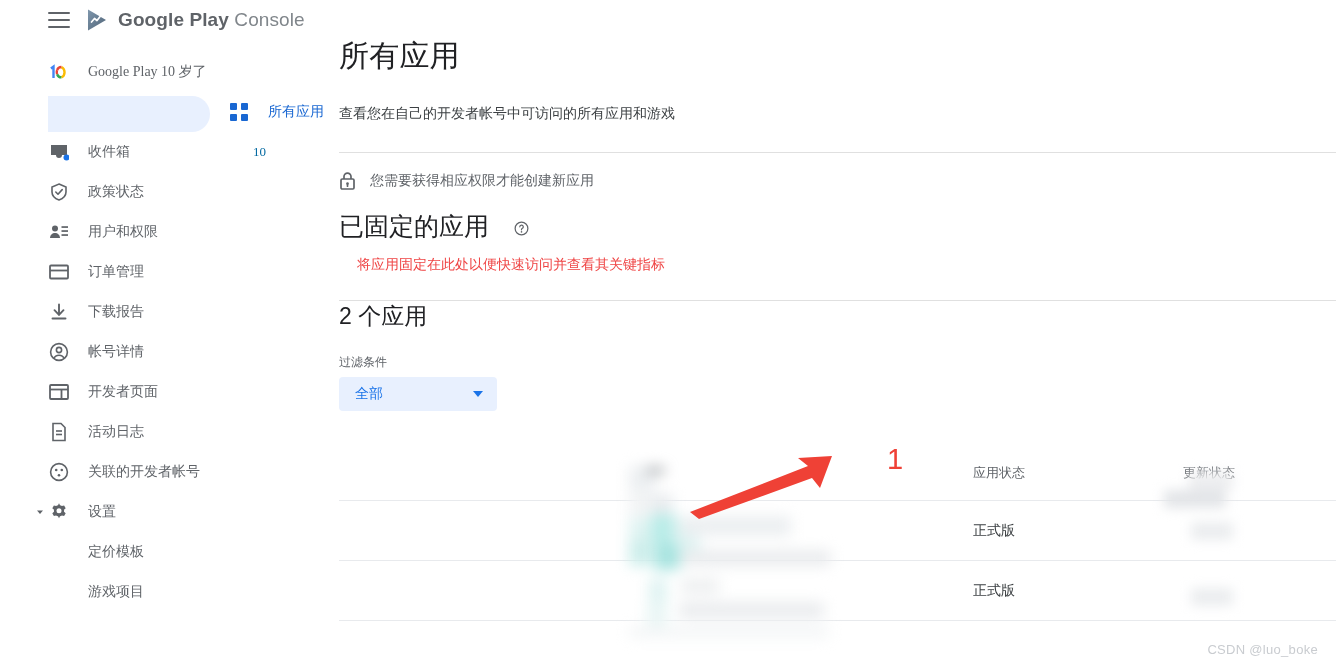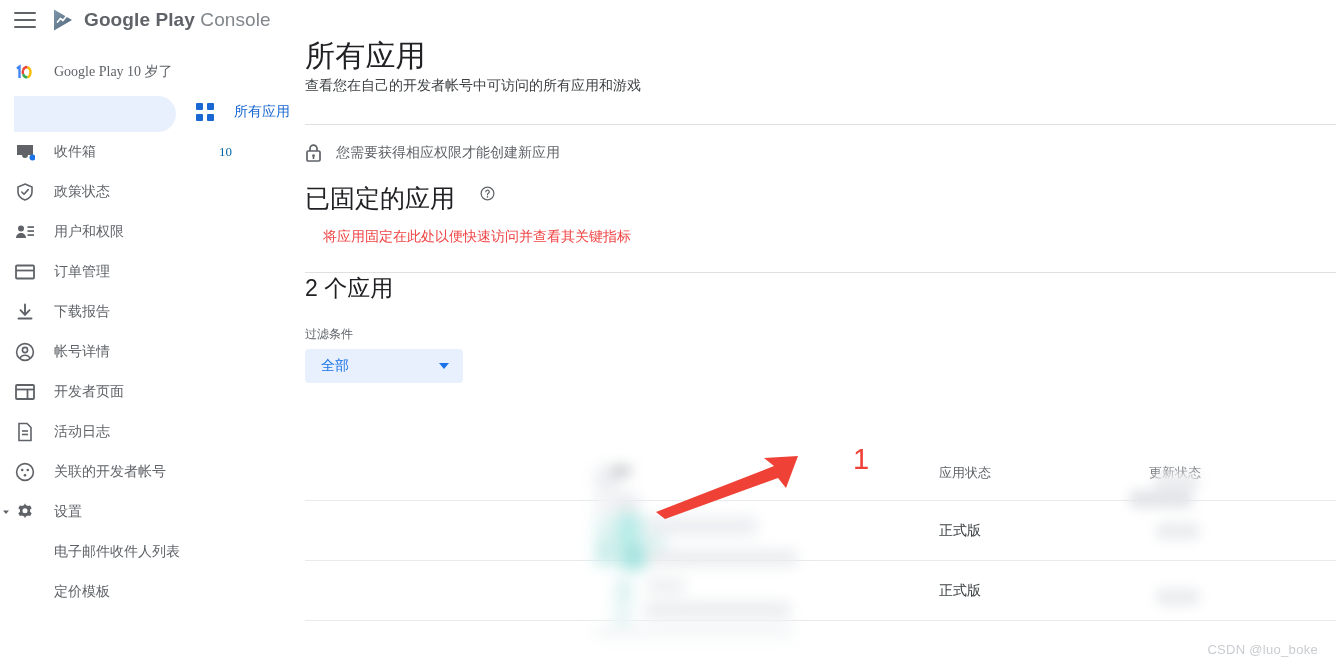--- a/index.html
+++ b/index.html
@@ -19,20 +19,21 @@
   }
 
   
   .sidebar {
     width: 290px;
     flex: 0 0 290px;
     height: 605px;
     background: #fff;
     position: relative;
     overflow: hidden;
+    margin-left: 34px;
   }
   .brandbar {
     height: 40px;
     display: flex;
     align-items: center;
     padding-left: 14px;
     gap: 14px;
   }
   .hamburger {
     width: 22px; height: 16px;
@@ -134,21 +135,21 @@
   .page-title {
     font-size: 30px;
     color: #202124;
     font-weight: 400;
     margin: 36px 0 0 0;
     letter-spacing: .2px;
   }
   .page-sub {
     font-size: 14px;
     color: #3c4043;
-    margin-top: 0;
+    margin-top: 28px;
   }
   .hr {
     height: 1px;
     background: #e0e0e0;
     margin-top: 29px;
     width: 1031px;
   }
   .perm-row {
     display: flex;
     align-items: center;
@@ -158,20 +159,21 @@
     color: #5f6368;
   }
   .perm-row .lock { color: #5f6368; display:flex; }
 
   .section-title {
     font-size: 25px;
     color: #202124;
     font-weight: 400;
     margin-top: 19px;
     display: flex;
+    align-items: center;
     gap: 25px;
   }
   .help-ic { color: #5f6368; display:flex; margin-top: 4px; }
   .section-sub {
     font-size: 14px;
     color: #ef4444;
     margin-top: 13px;
     margin-left: 18px;
   }
   .hr2 {
@@ -451,23 +453,20 @@
           <svg width="20" height="20" viewBox="0 0 20 20" fill="#5f6368">
             <path d="M10 6.4a3.6 3.6 0 1 0 0 7.2 3.6 3.6 0 0 0 0-7.2zm0 5.4a1.8 1.8 0 1 1 0-3.6 1.8 1.8 0 0 1 0 3.6z"></path>
             <path d="M17.4 11.6l-1.5-.9c.1-.5.1-1 0-1.5l1.5-.9-1.6-2.7-1.6.7c-.4-.3-.8-.6-1.3-.8L12.6 2H9.4l-.3 1.6c-.5.2-.9.4-1.3.8l-1.6-.7L4.6 6.4l1.5.9c-.1.5-.1 1 0 1.5l-1.5.9 1.6 2.7 1.6-.7c.4.3.8.6 1.3.8l.3 1.6h3.2l.3-1.6c.5-.2.9-.4 1.3-.8l1.6.7z" transform="translate(0 1.2)" opacity="0"></path>
             <path d="M10 1.2 11 3.3a7 7 0 0 1 1.9.8l2.2-.7 1.6 2.8-1.7 1.5a7 7 0 0 1 0 2.1l1.7 1.5-1.6 2.8-2.2-.7a7 7 0 0 1-1.9.8L10 16.3 9 14.2a7 7 0 0 1-1.9-.8l-2.2.7L3.3 11.3 5 9.8a7 7 0 0 1 0-2.1L3.3 6.2l1.6-2.8 2.2.7A7 7 0 0 1 9 3.3z"></path>
             <circle cx="10" cy="8.75" r="2.5" fill="#ffffff"></circle>
           </svg>
         </span>
         <span class="ni-label">设置</span>
       </div>
 
-      <div class="nav-sub">
-        <span>电子邮件收件人列表</span>
-      </div>
       <div class="nav-sub">
         <span>定价模板</span>
       </div>
       <div class="nav-sub">
         <span>游戏项目</span>
       </div>
     </div>
   </div>
 
   <div class="main">

